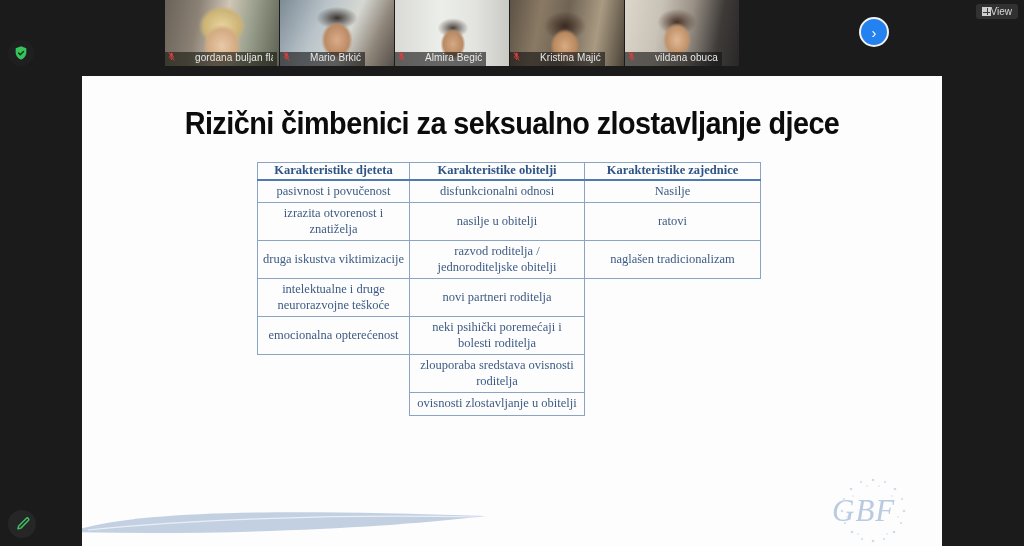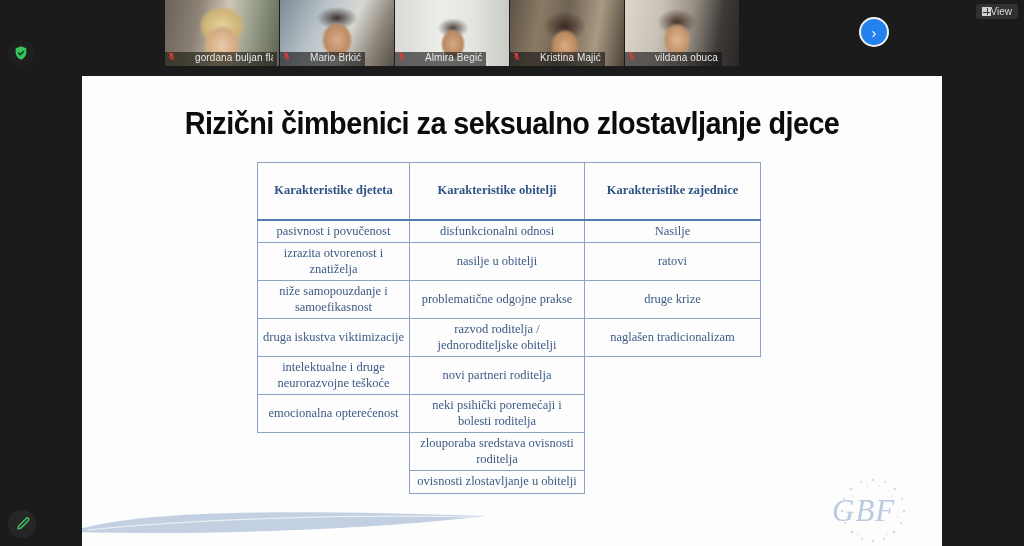--- a/index.html
+++ b/index.html
@@ -132,21 +132,21 @@
     border: 1px solid #8aa4c4;
     text-align: center;
     vertical-align: middle;
     padding: 3px 5px;
     line-height: 1.24;
   }
   #risk-table th {
     font-weight: bold; font-size: 12.5px;
     color: #2e5385;
     border-bottom: 2px solid #4f7bb0;
-    padding: 20px 6px;
+    padding: 0 6px;
   }
   #risk-table td.c1, #risk-table th.c1 { width: 152px; }
   #risk-table td.c2, #risk-table th.c2 { width: 175px; }
   #risk-table td.c3, #risk-table th.c3 { width: 176px; }
   #risk-table td.blank { border: none; }
 
   
   #swoosh {
     position: absolute; left: -14px; bottom: 26px;
     width: 420px; height: 30px;
@@ -267,25 +267,20 @@
       <tbody id="risk-body">
           <tr>
             <td class="c1">pasivnost i povučenost</td>
             <td class="c2">disfunkcionalni odnosi</td>
             <td class="c3">Nasilje</td>
           </tr>
           <tr>
             <td class="c1">izrazita otvorenost i znatiželja</td>
             <td class="c2">nasilje u obitelji</td>
             <td class="c3">ratovi</td>
-          </tr>
-          <tr>
-            <td class="c1">niže samopouzdanje i samoefikasnost</td>
-            <td class="c2">problematične odgojne prakse</td>
-            <td class="c3">druge krize</td>
           </tr>
           <tr>
             <td class="c1">druga iskustva viktimizacije</td>
             <td class="c2">razvod roditelja / jednoroditeljske obitelji</td>
             <td class="c3">naglašen tradicionalizam</td>
           </tr>
           <tr>
             <td class="c1">intelektualne i druge neurorazvojne teškoće</td>
             <td class="c2">novi partneri roditelja</td>
             <td class="c3 blank"></td>

